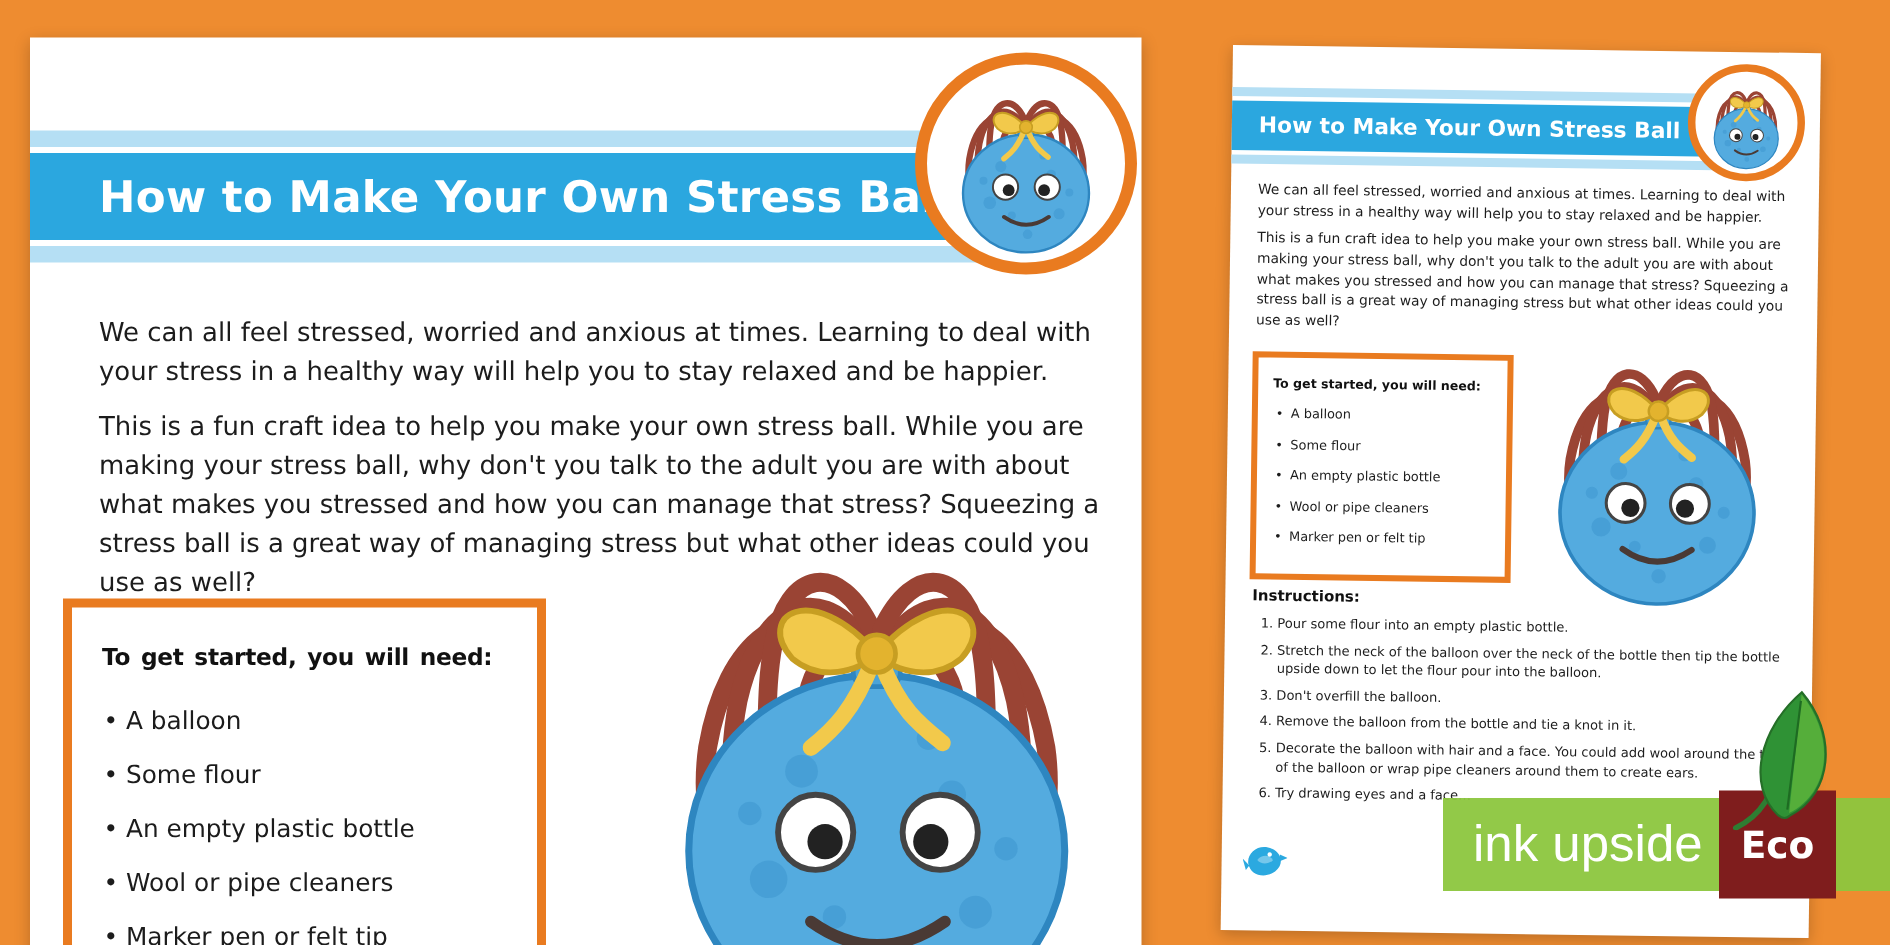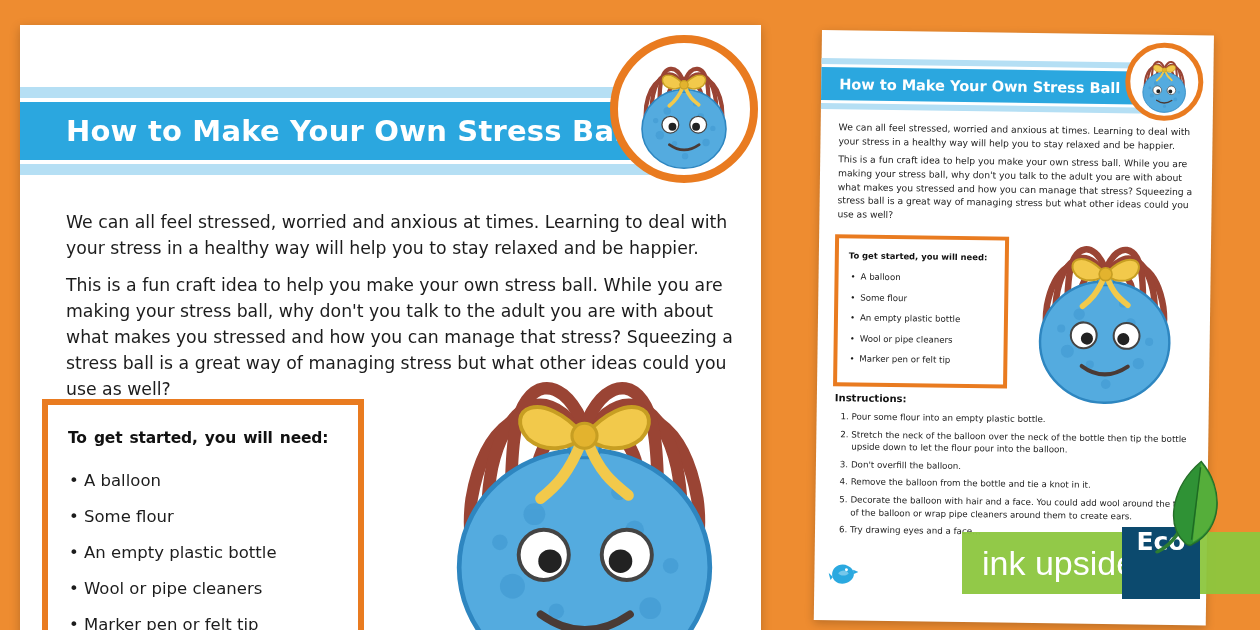--- a/index.html
+++ b/index.html
@@ -72,22 +72,22 @@
 
   .bird { position:absolute; left:14px; top:530px; width:30px; height:26px; }
 
   
   .ink-banner {
     position:absolute; left:962px; top:532px; width:298px; height:62px;
     background:rgba(140,198,62,.95); z-index:6; display:flex; align-items:center;
   }
   .ink-label { color:#fff; font-size:34px; padding-left:20px; font-family:"Liberation Sans", sans-serif; }
   .eco-box {
-    position:absolute; left:160px; top:-5px; width:78px; height:72px; background:#0c4a6e;
-    display:flex; justify-content:center;
+    position:absolute; left:184px; top:-5px; width:78px; height:72px; background:#7f1d1d;
+    display:flex; align-items:center; justify-content:center;
   }
   .eco-box span { color:#fff; font-size:25px; font-weight:bold; }
   .leaf { position:absolute; left:1152px; top:456px; width:86px; height:102px; z-index:7; transform:rotate(6deg); }
 </style>
 </head>
 <body>
 
 <svg width="0" height="0" style="position:absolute" aria-hidden="true">
   <defs>
     <symbol id="stressball" viewBox="0 0 220 240">

